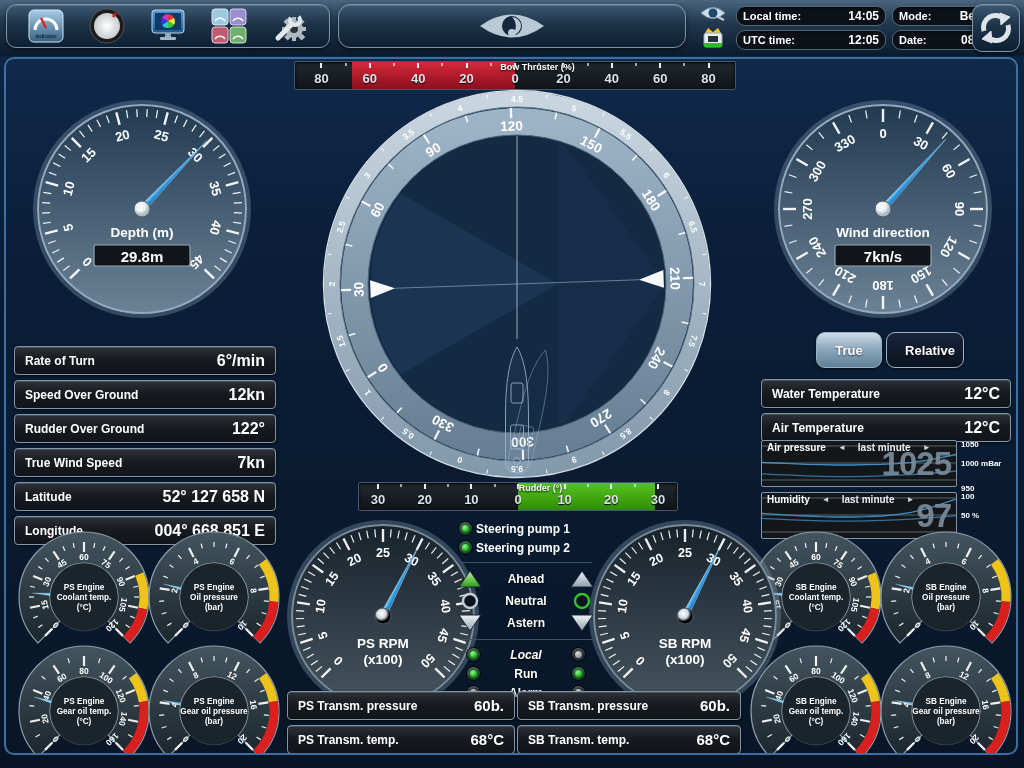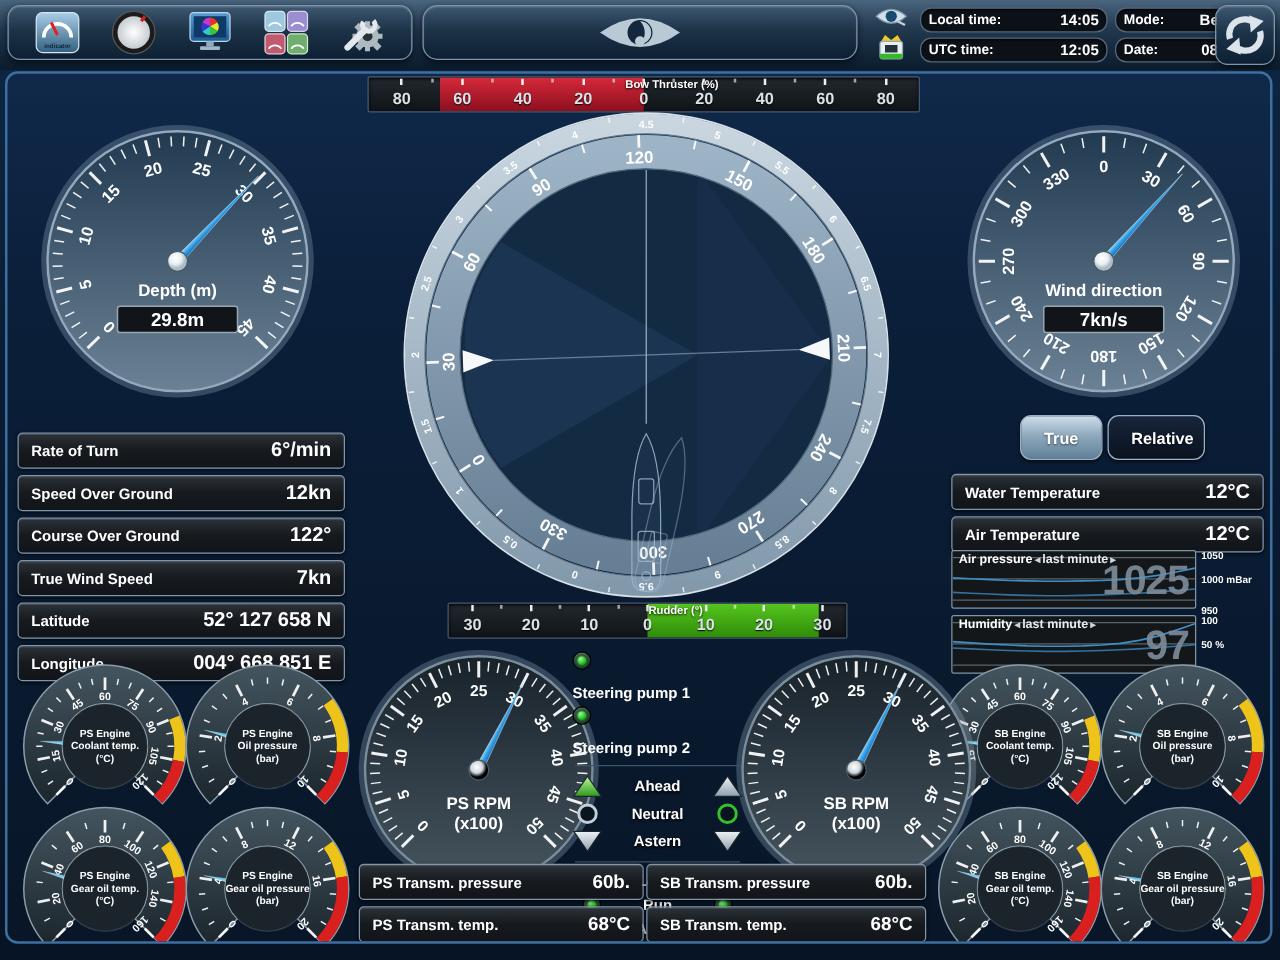--- a/index.html
+++ b/index.html
@@ -42,32 +42,32 @@
   
   #wind-btns{position:absolute;left:810px;top:273px;display:flex;gap:4px;}
   .wbtn{height:34px;border-radius:9px;border:1px solid #9cb1c3;font-size:13px;font-weight:700;color:#fff;
         display:flex;align-items:center;justify-content:center;cursor:pointer;text-shadow:0 1px 2px rgba(0,0,0,.6);
         box-shadow:0 1px 3px rgba(0,0,0,.6);}
   .wbtn.light{width:64px;background:linear-gradient(180deg,#cfdde9 0%,#8fa9bd 45%,#5f8098 100%);}
   .wbtn.darkSel{width:66px;background:linear-gradient(180deg,#17243a 0%,#0a121f 100%);padding-left:10px;}
   
   .gpanel{position:absolute;width:250px;height:47px;}
   .gbox{position:absolute;left:0;top:0;width:196px;height:47px;background:#14171a;border:1px solid #7f95a8;border-radius:2px;box-sizing:border-box;overflow:hidden;}
-  .gtitle{position:absolute;left:5px;top:1px;font-size:10px;z-index:3;display:flex;align-items:center;gap:0;white-space:nowrap;}
+  .gtitle{position:absolute;left:5px;top:1px;font-size:10px;z-index:3;display:flex;align-items:center;gap:12px;white-space:nowrap;}
   .gtitle .arr{font-size:8px;color:#cdd6de;cursor:pointer;}
   .gtitle .rng{font-size:10px;color:#e8edf2;}
   .bignum{position:absolute;right:5px;top:4px;font-size:33px;color:rgba(125,140,155,.9);z-index:2;letter-spacing:-1px;}
   .gaxis{position:absolute;left:200px;top:0;width:50px;height:47px;font-size:8px;}
   .gaxis span{position:absolute;left:0;white-space:nowrap;}
   .gaxis .a0{top:0px;}.gaxis .a1{top:19px;}.gaxis .a2{top:44px;}
   
   #console{position:absolute;left:452px;top:462px;width:136px;}
   .con-row{display:flex;align-items:center;margin-bottom:4px;}
   .con-row .lbl{font-size:12px;flex:1;text-align:center;text-shadow:0 1px 2px #000;}
-  .pump-row{display:flex;gap:11px;margin-bottom:4px;flex-direction:column;}
+  .pump-row{display:flex;align-items:center;gap:3px;margin-bottom:4px;}
   .pump-row .lbl{font-size:12px;}
   .divider{height:1px;background:#3d5468;margin:7px 2px;}
   .led{width:13px;height:13px;border-radius:50%;background:radial-gradient(circle at 35% 30%,#39424a,#171d22);
        border:1px solid #000;position:relative;flex:0 0 auto;box-shadow:inset 0 1px 1px rgba(255,255,255,.25);}
   .led::after{content:'';position:absolute;inset:3px;border-radius:50%;}
   .led.on::after{background:radial-gradient(circle at 35% 30%,#9df599,#19bd16 65%,#0c860c);box-shadow:0 0 4px #2bd829;}
   .led.off::after{background:radial-gradient(circle at 35% 30%,#d6dde1,#8b969d 70%,#626d74);}
   svg text{font-family:"Liberation Sans",sans-serif;font-weight:700;}
 </style>
 </head>
@@ -525,21 +525,21 @@
   <div id="nav-list" style="position:absolute;left:8px;top:287px;width:262px;">
       <div class="field-row">
         <span class="f-label">Rate of Turn</span>
         <span class="f-value">6°/min</span>
       </div>
       <div class="field-row">
         <span class="f-label">Speed Over Ground</span>
         <span class="f-value">12kn</span>
       </div>
       <div class="field-row">
-        <span class="f-label">Course Over Ground</span>
+        <span class="f-label">Rudder Over Ground</span>
         <span class="f-value">122°</span>
       </div>
       <div class="field-row">
         <span class="f-label">True Wind Speed</span>
         <span class="f-value">7kn</span>
       </div>
       <div class="field-row">
         <span class="f-label">Latitude</span>
         <span class="f-value">52° 127 658 N</span>
       </div>

